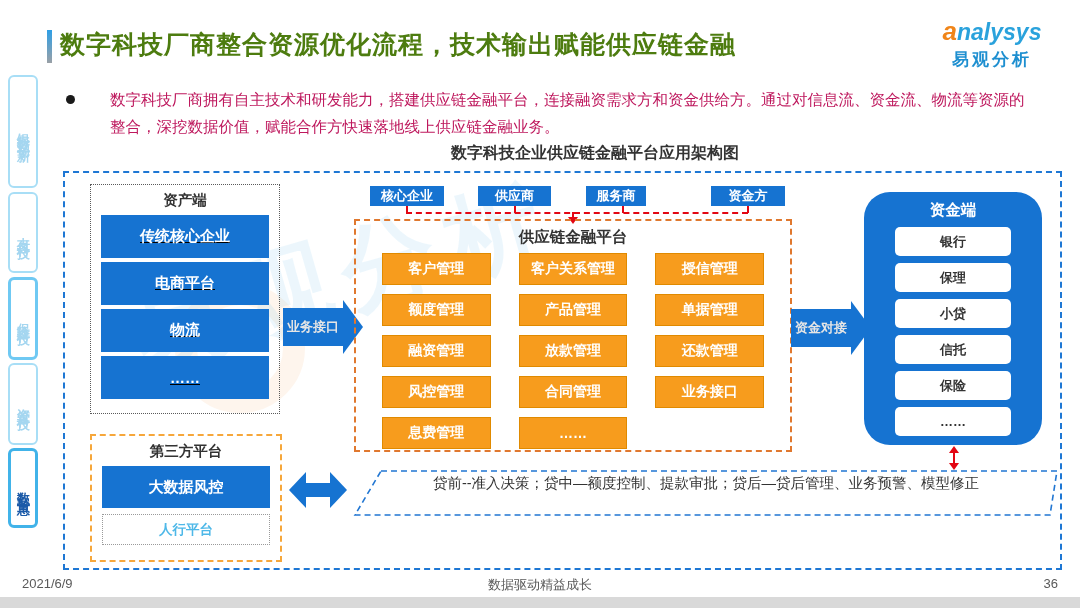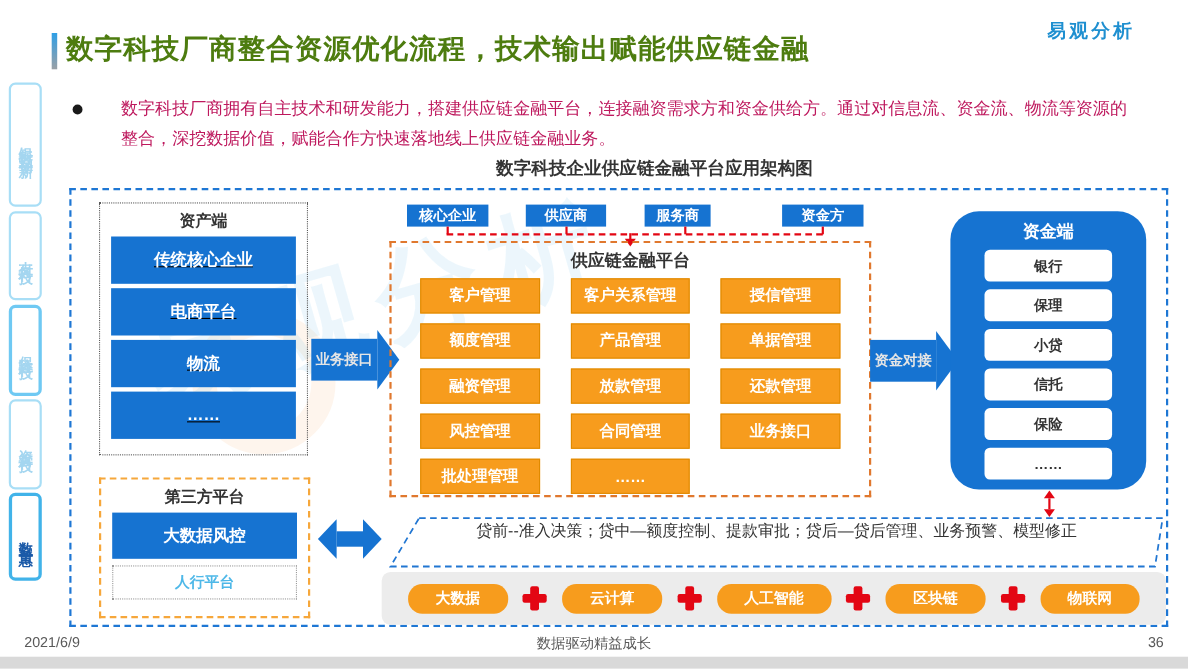--- a/index.html
+++ b/index.html
@@ -126,20 +126,21 @@
   .bottom-strip { left:0; top:597px; width:1080px; height:11px; background:#d9d9d9; }
 </style>
 </head>
 <body>
 
 <div class="page">
 
   <div class="abs accent-bar"></div>
   <div class="abs page-title">数字科技厂商整合资源优化流程，技术输出赋能供应链金融</div>
   <div class="abs logo">
+    <div class="logo-word"><span class="swirl">a</span><span>nalysys</span></div>
     <div class="logo-cn">易观分析</div>
   </div>
 
   <div class="abs bullet-dot"></div>
   <div class="abs bullet-text">数字科技厂商拥有自主技术和研发能力，搭建供应链金融平台，连接融资需求方和资金供给方。通过对信息流、资金流、物流等资源的整合，深挖数据价值，赋能合作方快速落地线上供应链金融业务。</div>
 
   <div class="abs diagram-caption">数字科技企业供应链金融平台应用架构图</div>
 
   <div class="abs side-tab" style="top:75px;height:113px;">
     <span>银行数字创新</span>
@@ -210,21 +211,21 @@
         <div class="module">授信管理</div>
         <div class="module">额度管理</div>
         <div class="module">产品管理</div>
         <div class="module">单据管理</div>
         <div class="module">融资管理</div>
         <div class="module">放款管理</div>
         <div class="module">还款管理</div>
         <div class="module">风控管理</div>
         <div class="module">合同管理</div>
         <div class="module">业务接口</div>
-        <div class="module">批处理管理</div>
+        <div class="module">息费管理</div>
         <div class="module">……</div>
       </div>
     </div>
 
     <div class="abs block-arrow" style="left:726px;top:128px;">
       <div class="bar" style="width:60px;height:38px;">资金对接</div>
       <div class="head-right"></div>
     </div>
 
     <div class="abs fund-panel">
@@ -245,31 +246,20 @@
       <div class="rarrow-down"></div>
     </div>
 
     <div class="abs trap-wrap">
       <svg width="716" height="48" viewBox="0 0 716 48">
         <polygon points="33,2 709,2 702,46 7,46" fill="#ffffff" stroke="#2176d2" stroke-width="1.6" stroke-dasharray="6 4"></polygon>
       </svg>
       <div class="trap-text">贷前--准入决策；贷中—额度控制、提款审批；贷后—贷后管理、业务预警、模型修正</div>
     </div>
 
-    <div class="abs tech-band">
-      <div class="tech-pill">大数据</div>
-      <div class="plus-icon"></div>
-      <div class="tech-pill">云计算</div>
-      <div class="plus-icon"></div>
-      <div class="tech-pill">人工智能</div>
-      <div class="plus-icon"></div>
-      <div class="tech-pill">区块链</div>
-      <div class="plus-icon"></div>
-      <div class="tech-pill">物联网</div>
-    </div>
 
   </div>
 
   <div class="abs footer-date">2021/6/9</div>
   <div class="abs footer-slogan">数据驱动精益成长</div>
   <div class="abs footer-page">36</div>
   <div class="abs bottom-strip"></div>
 
 </div>
 

